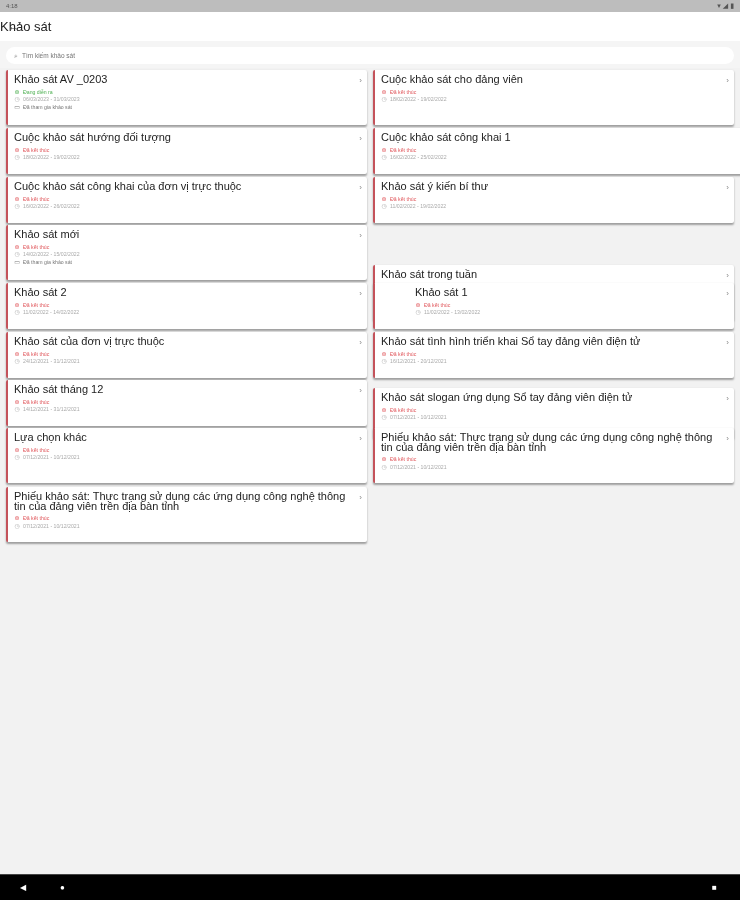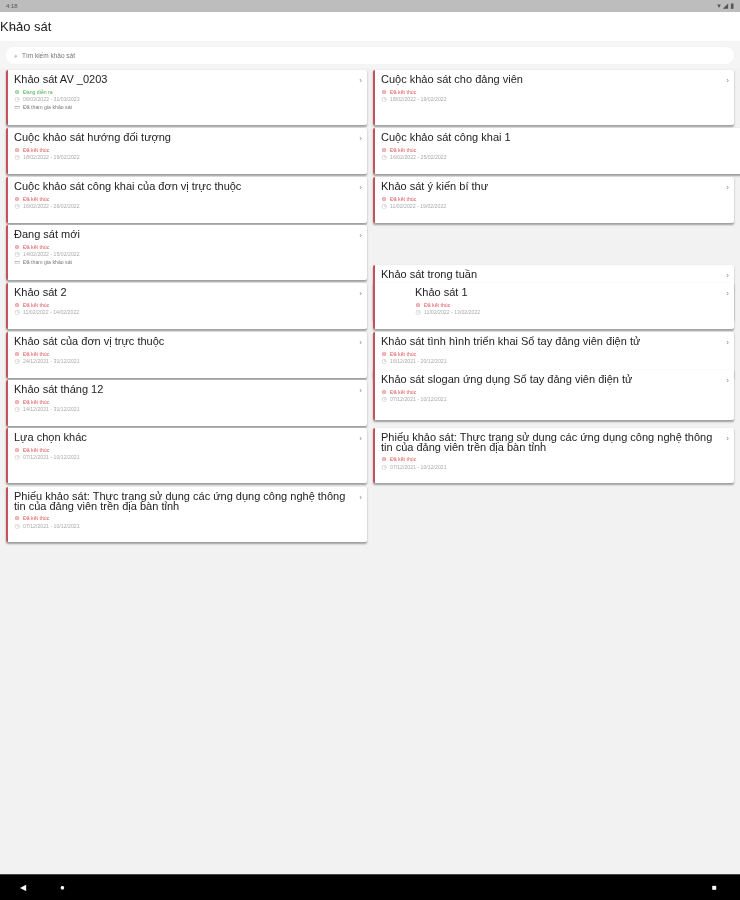--- a/index.html
+++ b/index.html
@@ -126,21 +126,21 @@
       <span>Đã kết thúc</span>
     </div>
     <div class="row">
       <span class="ic">◷</span>
       <span>11/02/2022 - 19/02/2022</span>
     </div>
 
     <span class="chev">›</span>
     </div>
     <div class="card" style="left: 0px; top: 155px; width: 361px; height: 55px;">
-    <div class="ctitle">Đang sát mới</div>
+    <div class="ctitle">Khảo sát mới</div>
     <div class="row status-ended">
       <span class="ic">⊛</span>
       <span>Đã kết thúc</span>
     </div>
     <div class="row">
       <span class="ic">◷</span>
       <span>14/02/2022 - 15/02/2022</span>
     </div>
     <div class="row joined">
       <span class="ic">▭</span>
@@ -222,21 +222,21 @@
       <span class="ic">⊛</span>
       <span>Đã kết thúc</span>
     </div>
     <div class="row">
       <span class="ic">◷</span>
       <span>14/12/2021 - 31/12/2021</span>
     </div>
 
     <span class="chev">›</span>
     </div>
-    <div class="card" style="left: 367px; top: 300px; width: 361px; height: 50px;">
+    <div class="card" style="left: 367px; top: 318px; width: 361px; height: 50px;">
     <div class="ctitle">Khảo sát slogan ứng dụng Sổ tay đảng viên điện tử</div>
     <div class="row status-ended">
       <span class="ic">⊛</span>
       <span>Đã kết thúc</span>
     </div>
     <div class="row">
       <span class="ic">◷</span>
       <span>07/12/2021 - 10/12/2021</span>
     </div>
 

